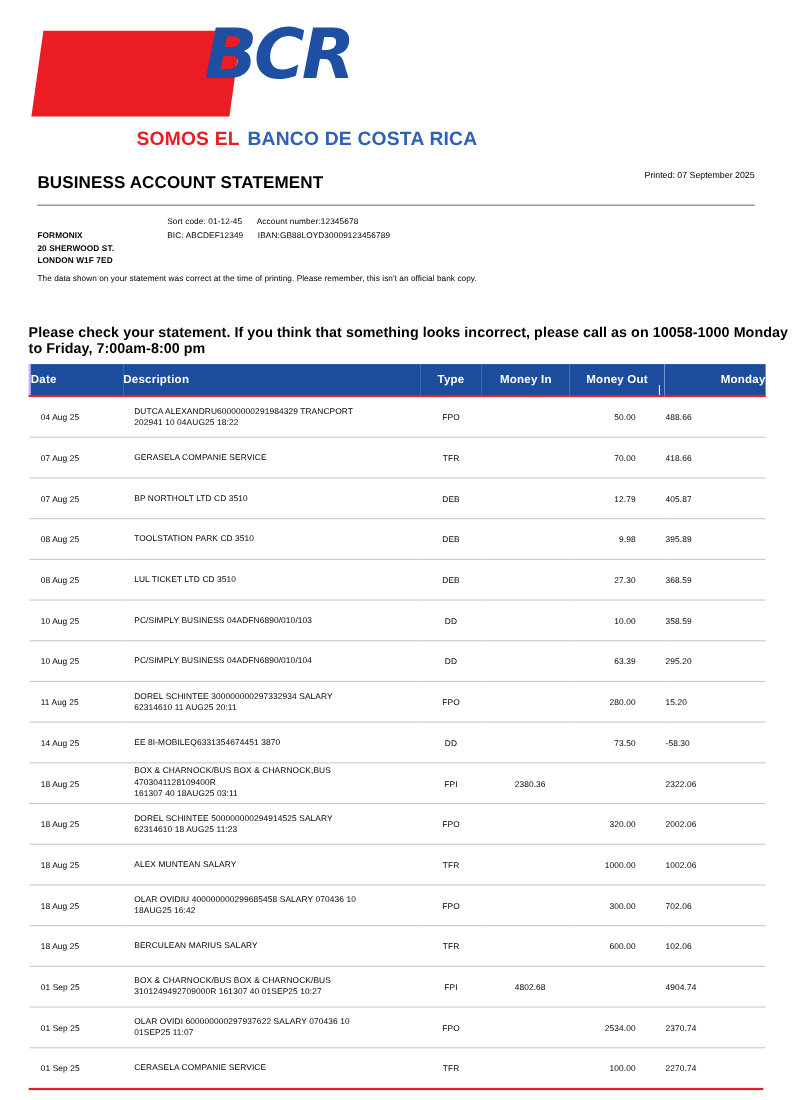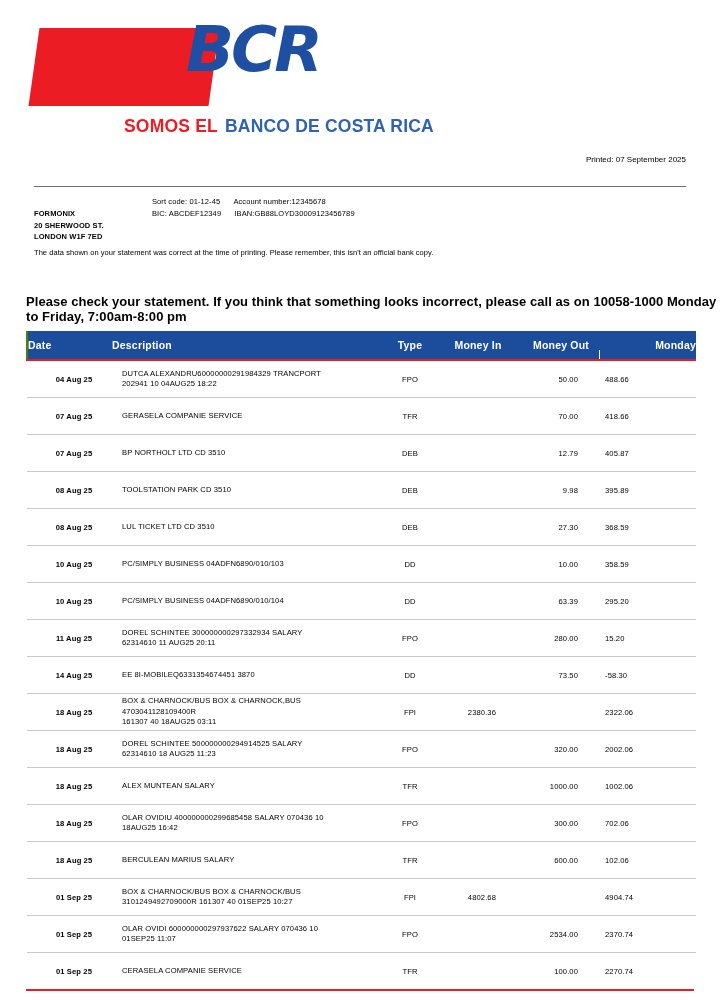--- a/index.html
+++ b/index.html
@@ -154,21 +154,21 @@
     background: #1c4c9c;
     color: #ffffff;
     font-size: 10.5px;
     font-weight: 700;
     height: 28px;
     padding: 0 0 0 0;
     vertical-align: middle;
     letter-spacing: 0.2px;
   }
   thead tr.hdr {
-    border-left: 2px solid #4d7c0f;
+    border-left: 2px solid #c4b5fd;
     border-bottom: 2px solid #ec1c24;
   }
   th.c-date   { width: 84px;  text-align: left;  padding-left: 10px; }
   th.c-desc   { width: 270px; text-align: left;  padding-left: 10px; }
   th.c-type   { width: 56px;  text-align: center; }
   th.c-in     { width: 80px;  text-align: center; }
   th.c-out    { width: 86px;  text-align: center; position: relative; }
   th.c-bal    { width: 92px;  text-align: right;  padding-right: 12px; }
 
   th.c-out .tick {
@@ -182,23 +182,23 @@
 
   table.stmt tbody td {
     font-size: 7.6px;
     border-bottom: 1px solid #c9c9c9;
     vertical-align: middle;
     height: 34px;
     letter-spacing: 0.1px;
     color: #000;
   }
   td.c-date {
-    font-weight: 700;
+    font-weight: 400;
     padding-left: 10px;
-    text-align: center;
+    text-align: left;
     white-space: nowrap;
   }
   td.c-desc {
     padding-left: 10px;
     padding-right: 6px;
     text-align: left;
     line-height: 10.5px;
   }
   td.c-type { text-align: center; }
   td.c-in   { text-align: right; padding-right: 22px; }
@@ -220,20 +220,21 @@
 
   <div class="logo-block">
     <div class="logo-red"></div>
     <div class="logo-bcr">BCR</div>
     <div class="logo-tagline">
       <span class="tag-somos">SOMOS EL</span><span class="tag-banco">BANCO DE COSTA RICA</span>
     </div>
   </div>
 
   <div class="title-row">
+    <div class="doc-title">BUSINESS ACCOUNT STATEMENT</div>
     <div class="printed">Printed: 07 September 2025</div>
   </div>
   <div class="title-rule"></div>
 
   <div class="addr-block">
     <div>FORMONIX</div>
     <div>20 SHERWOOD ST.</div>
     <div>LONDON W1F 7ED</div>
   </div>
 

